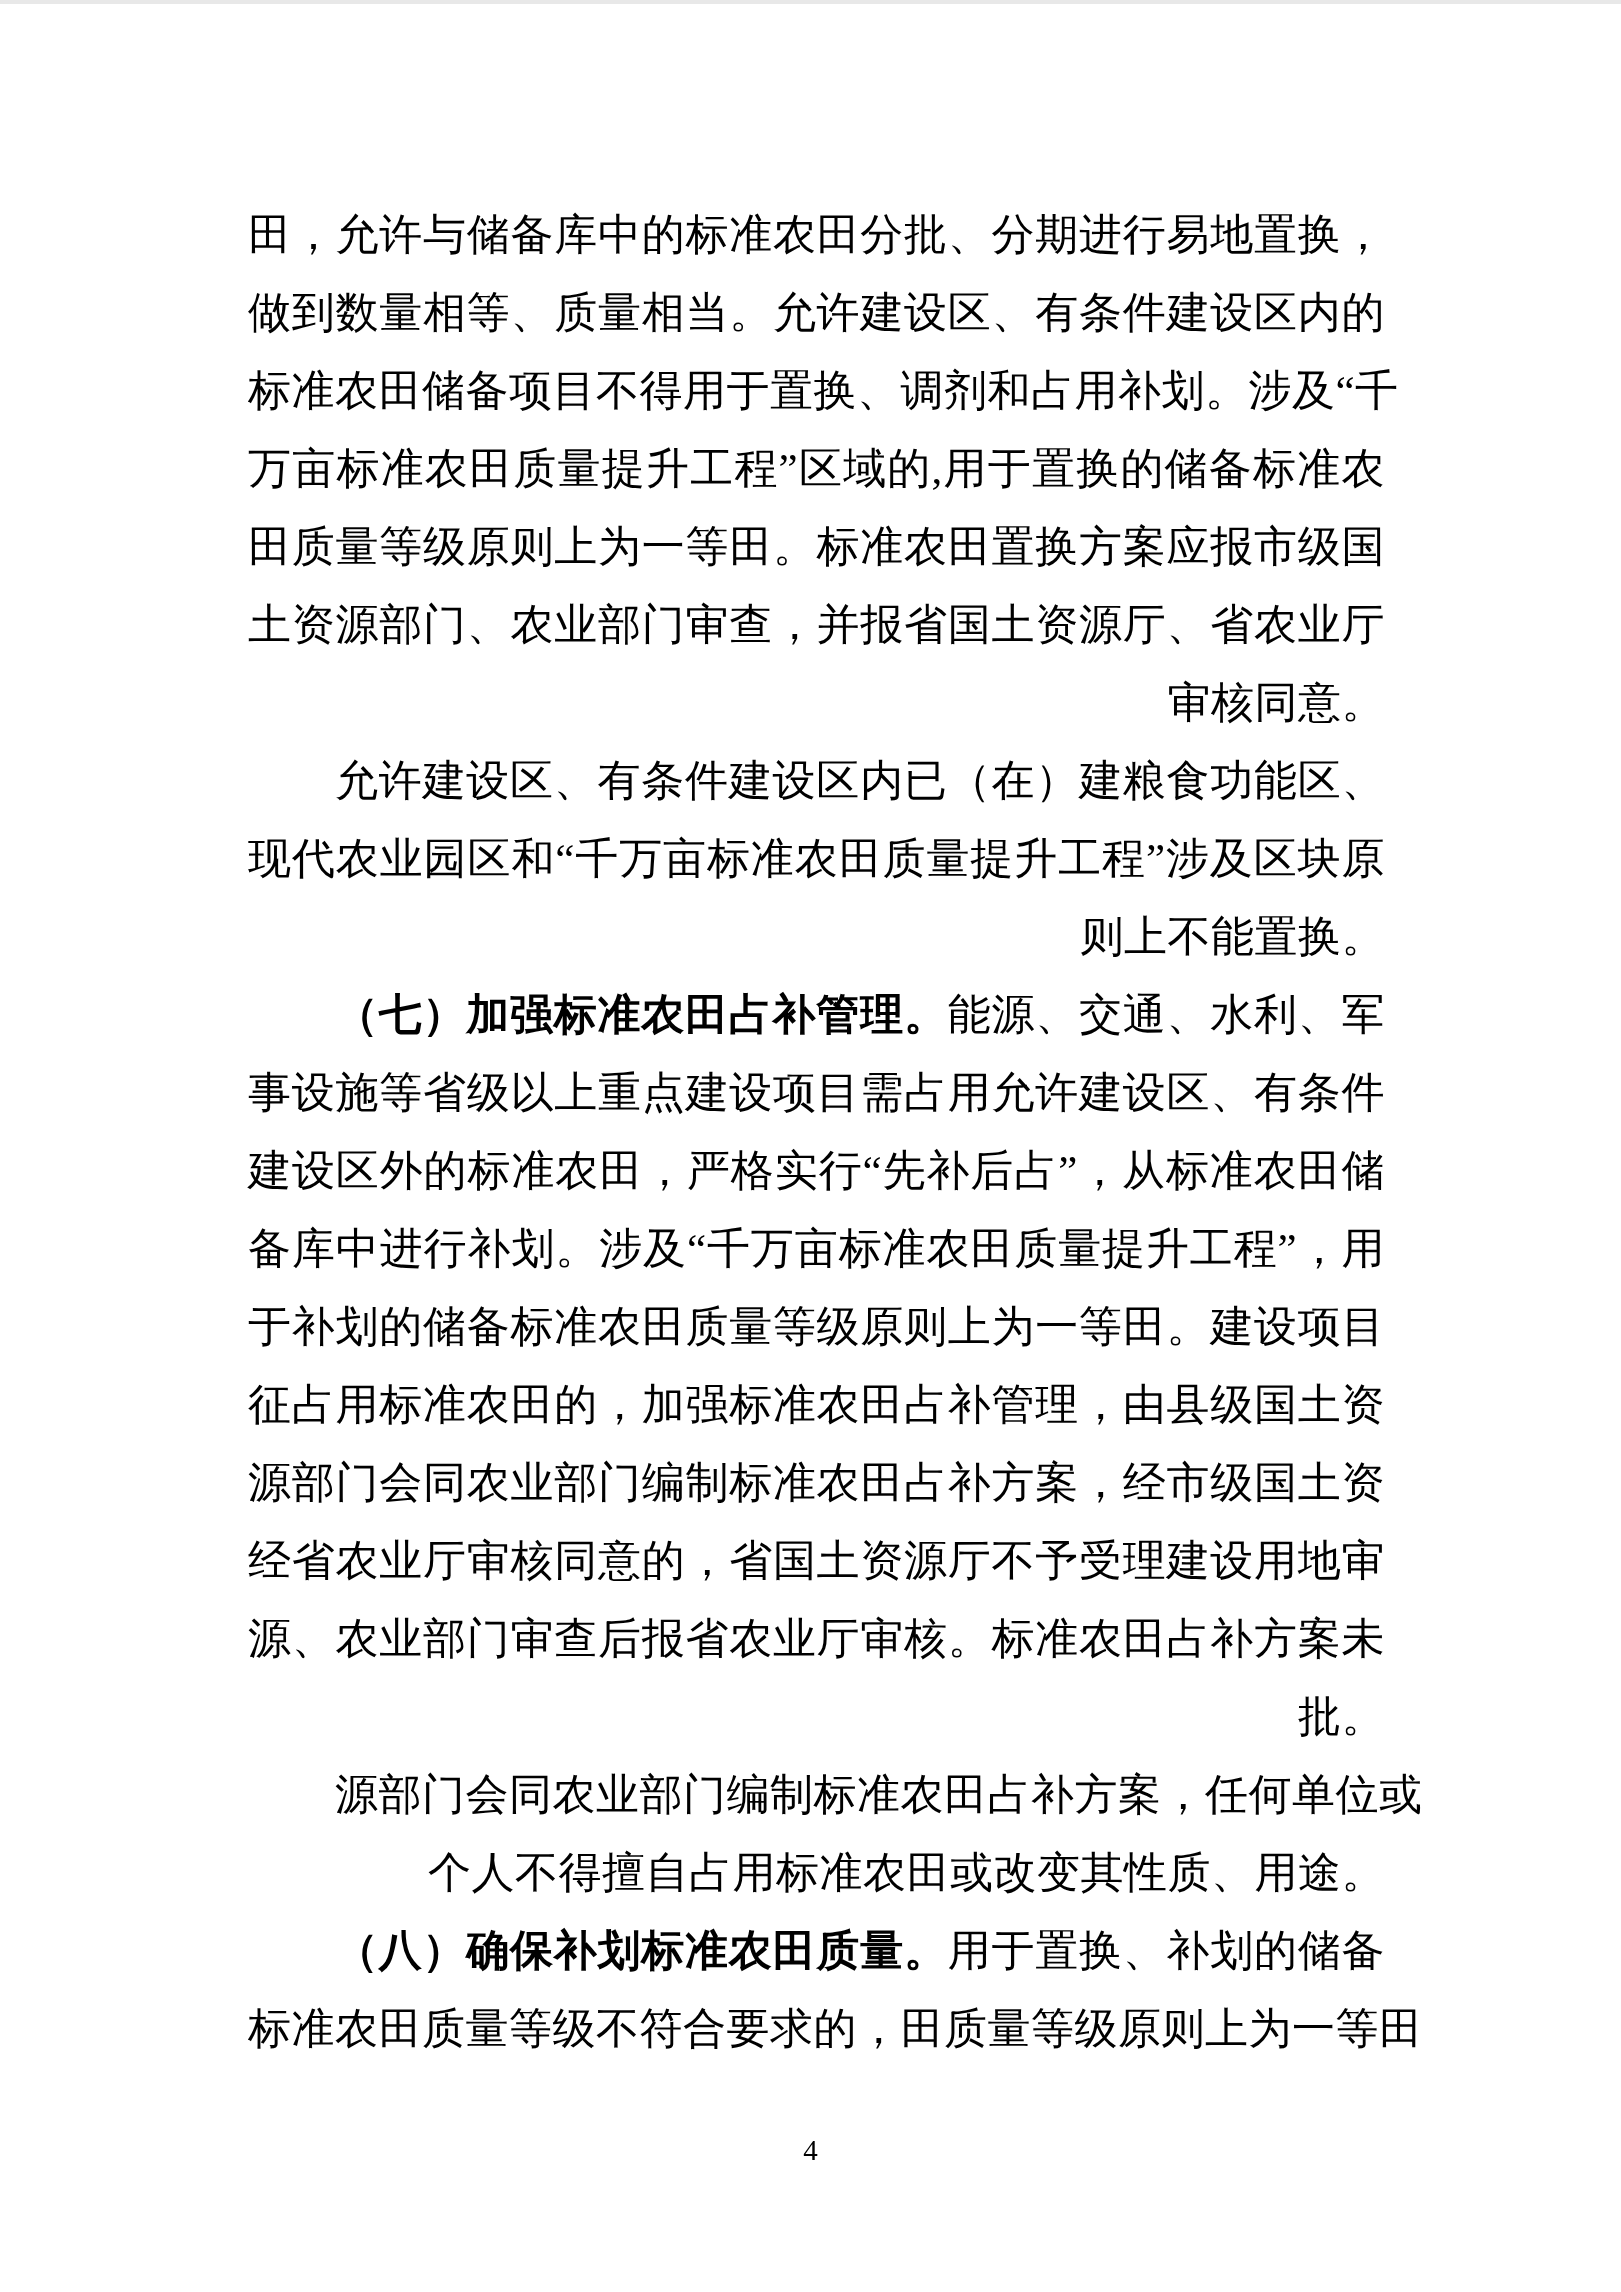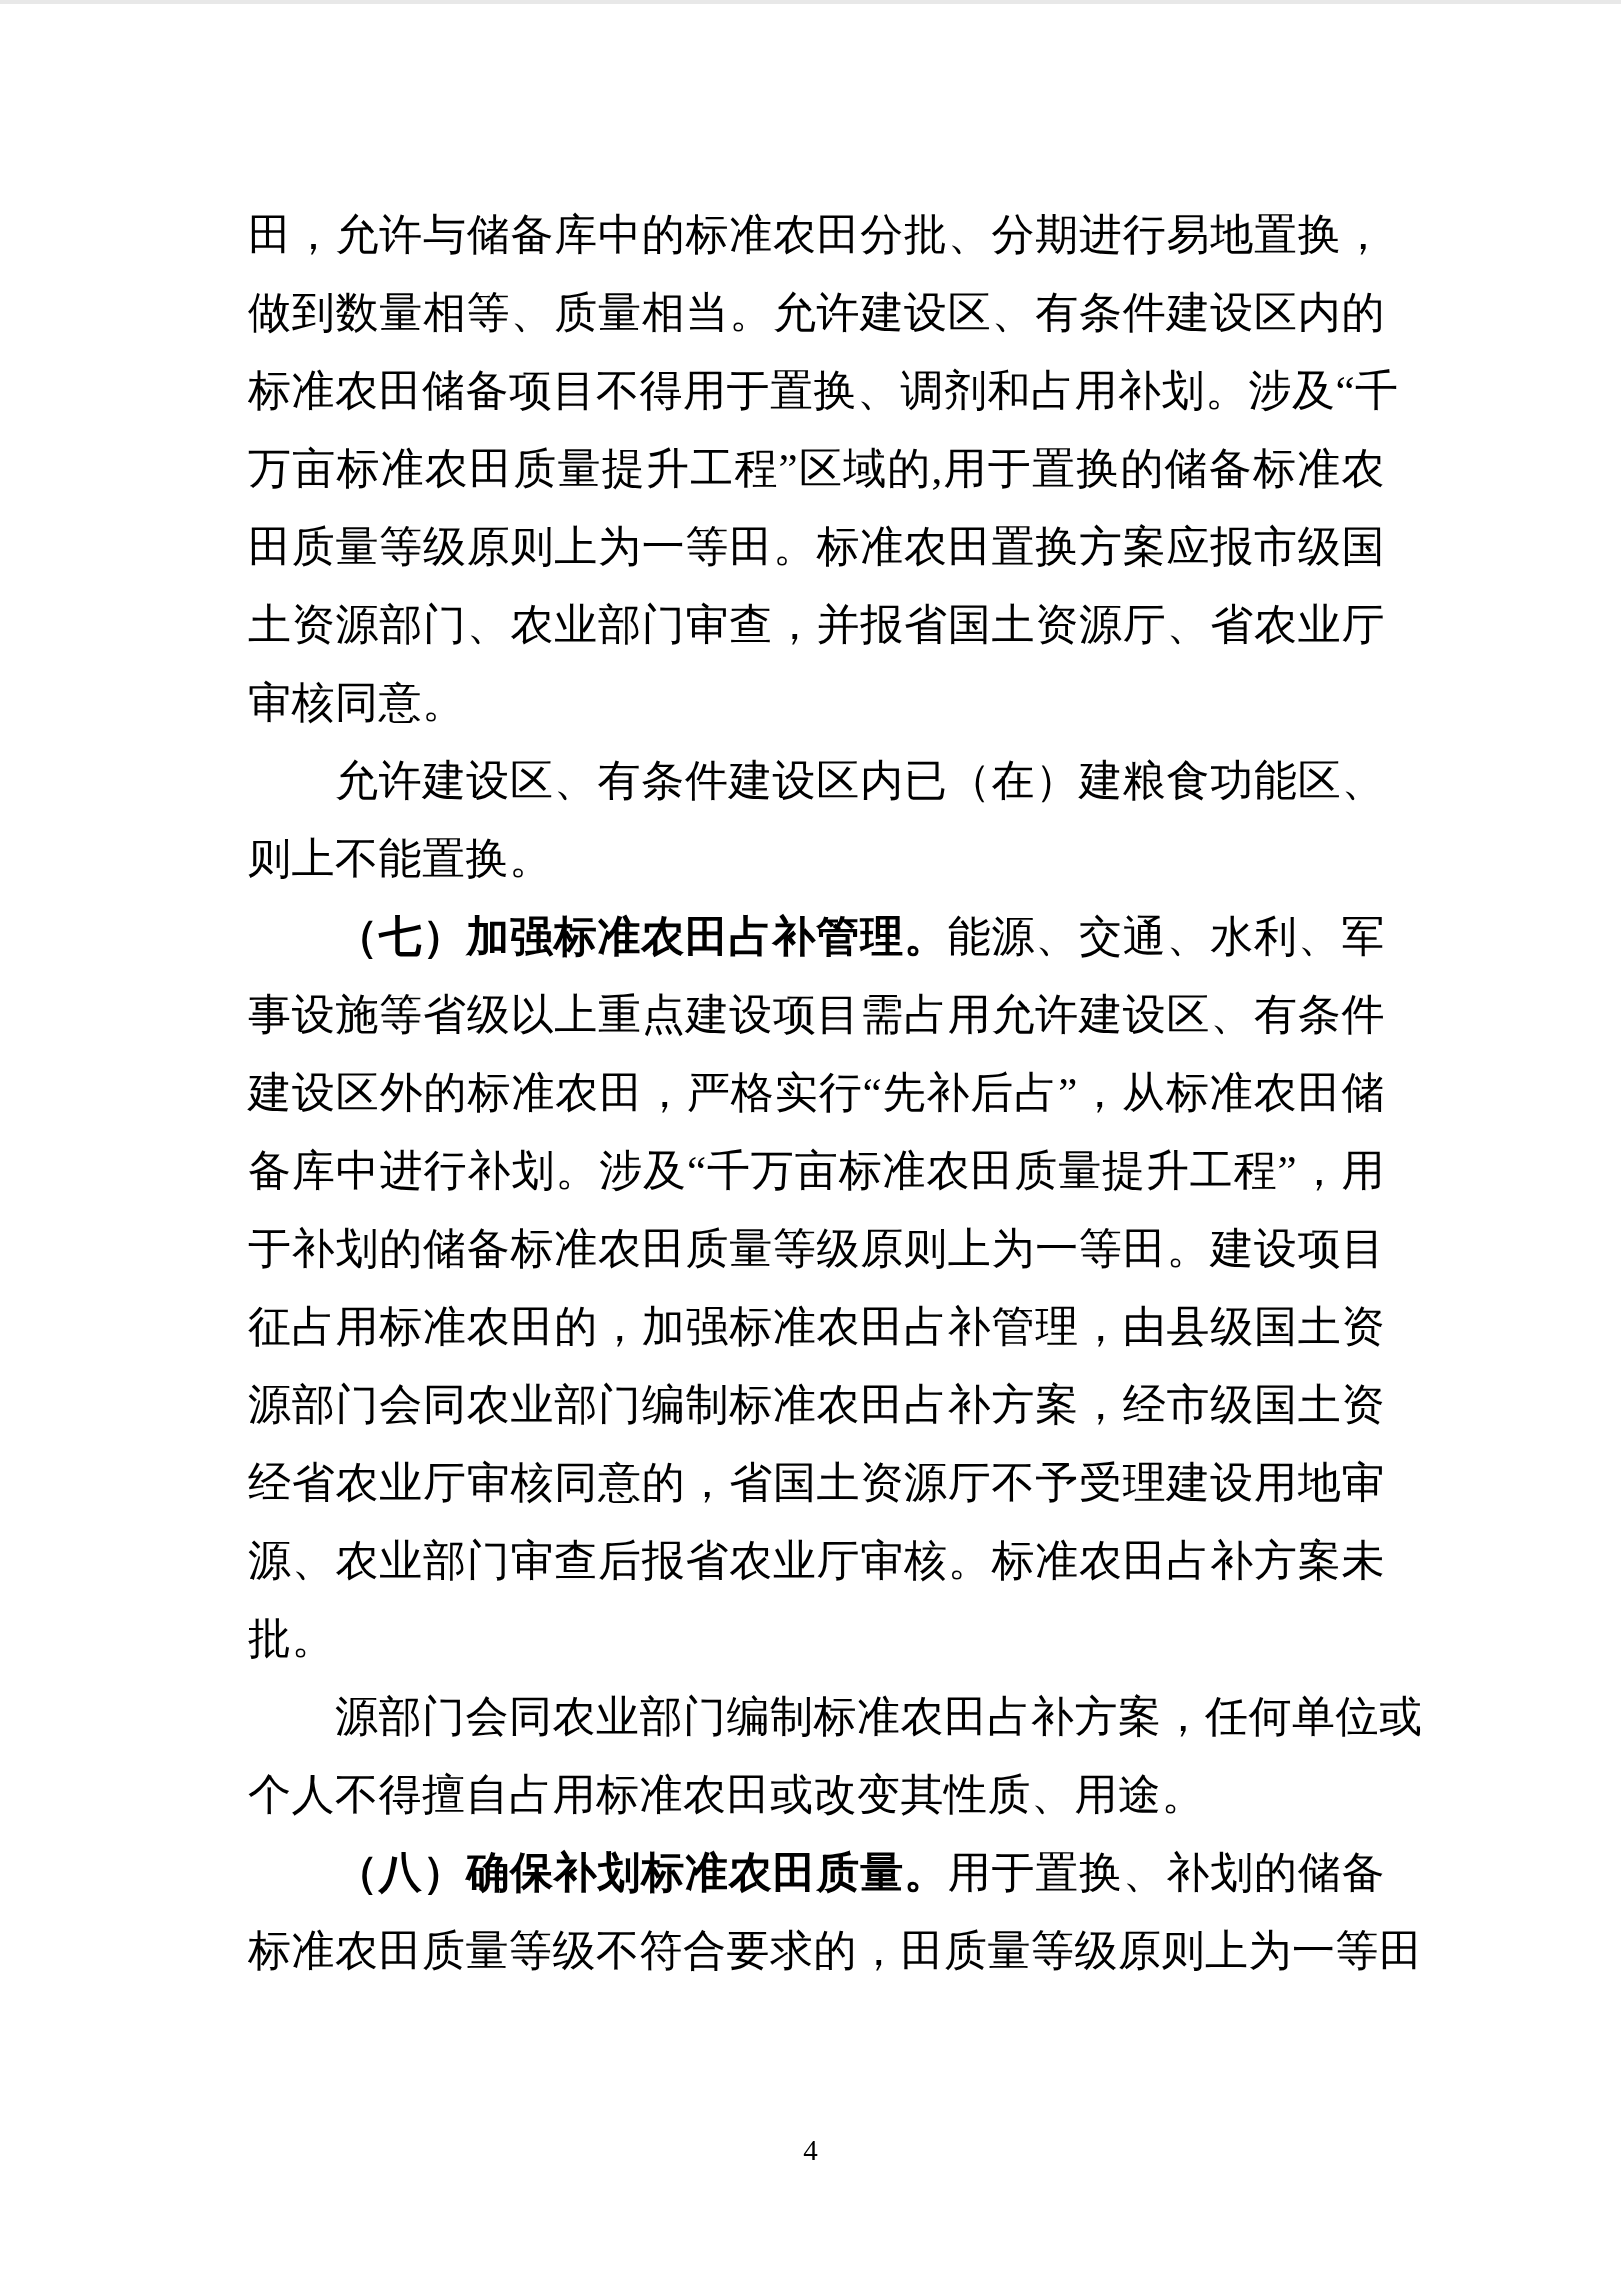--- a/index.html
+++ b/index.html
@@ -22,21 +22,21 @@
     left: 248px;
     top: 192px;
     width: 1137px;
   }
   .line {
     height: 78px;
     line-height: 78px;
     font-size: 43px;
     letter-spacing: 0.5px;
     white-space: nowrap;
-    text-align: left;
+    text-align: right;
   }
   .line.justify {
     text-align: justify;
     text-align-last: justify;
   }
   .line.indent {
     text-indent: 87px;
   }
   .bold {
     font-weight: 700;
@@ -61,20 +61,21 @@
 <div class="page">
   <div class="text-block" id="text-block">
       <div class="line justify"><span>田，允许与储备库中的标准农田分批、分期进行易地置换，</span></div>
       <div class="line justify"><span>做到数量相等、质量相当。允许建设区、有条件建设区内的</span></div>
       <div class="line justify"><span>标准农田储备项目不得用于置换、调剂和占用补划。涉及“千</span></div>
       <div class="line justify"><span>万亩标准农田质量提升工程”区域的,用于置换的储备标准农</span></div>
       <div class="line justify"><span>田质量等级原则上为一等田。标准农田置换方案应报市级国</span></div>
       <div class="line justify"><span>土资源部门、农业部门审查，并报省国土资源厅、省农业厅</span></div>
       <div class="line"><span>审核同意。</span></div>
       <div class="line justify indent"><span>允许建设区、有条件建设区内已（在）建粮食功能区、</span></div>
+      <div class="line justify"><span>现代农业园区和“千万亩标准农田质量提升工程”涉及区块原</span></div>
       <div class="line"><span>则上不能置换。</span></div>
       <div class="line justify indent"><span class="bold">（七）加强标准农田占补管理。</span><span>能源、交通、水利、军</span></div>
       <div class="line justify"><span>事设施等省级以上重点建设项目需占用允许建设区、有条件</span></div>
       <div class="line justify"><span>建设区外的标准农田，严格实行“先补后占”，从标准农田储</span></div>
       <div class="line justify"><span>备库中进行补划。涉及“千万亩标准农田质量提升工程”，用</span></div>
       <div class="line justify"><span>于补划的储备标准农田质量等级原则上为一等田。建设项目</span></div>
       <div class="line justify"><span>征占用标准农田的，加强标准农田占补管理，由县级国土资</span></div>
       <div class="line justify"><span>源部门会同农业部门编制标准农田占补方案，经市级国土资</span></div>
       <div class="line justify"><span>经省农业厅审核同意的，省国土资源厅不予受理建设用地审</span></div>
       <div class="line justify"><span>源、农业部门审查后报省农业厅审核。标准农田占补方案未</span></div>

